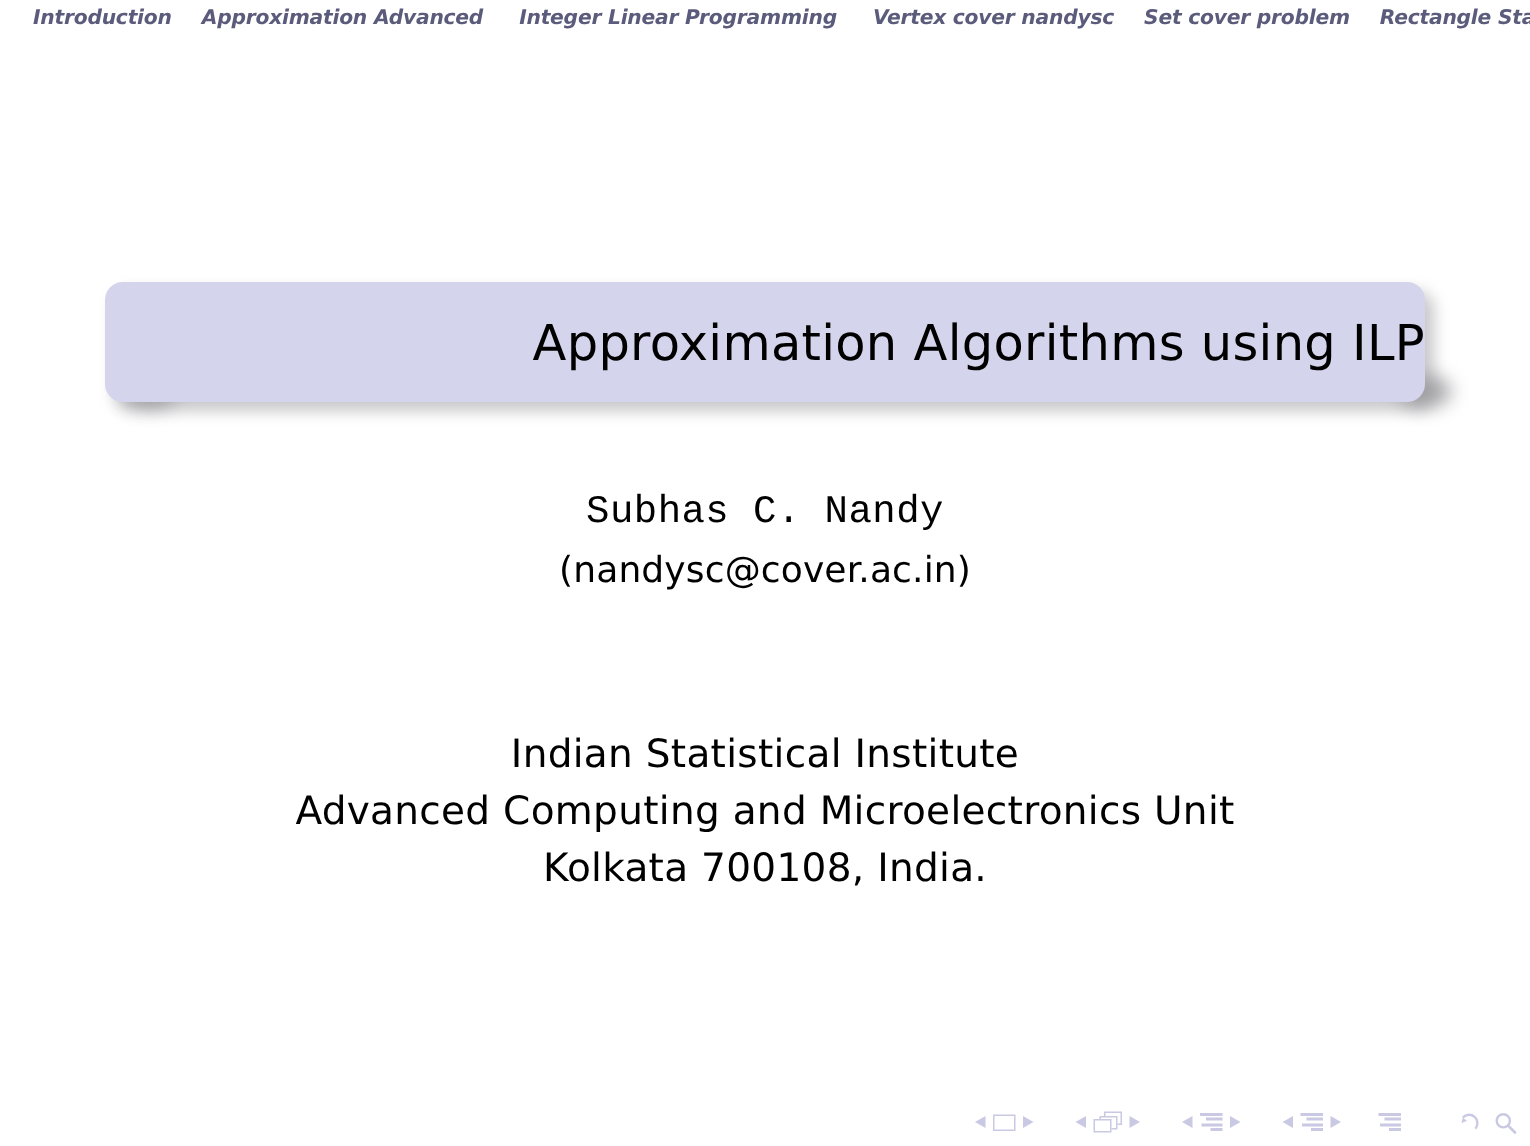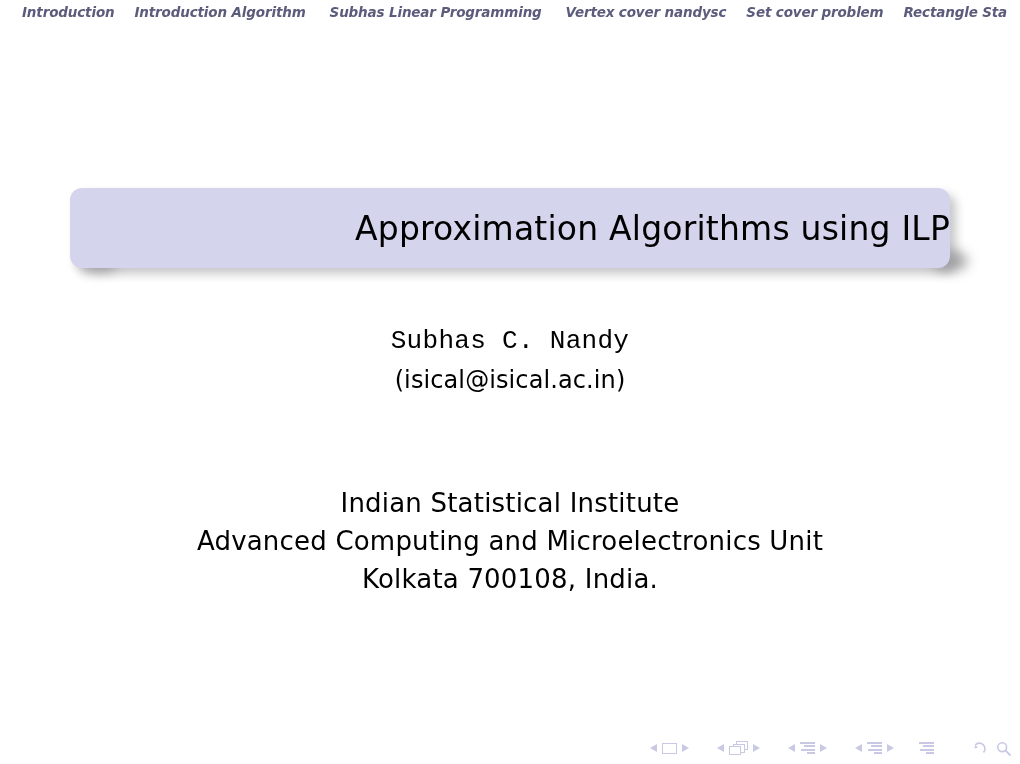--- a/index.html
+++ b/index.html
@@ -219,39 +219,39 @@
   }
   .sym-arrow-back svg, .sym-arrow-fwd svg, .sym-search svg {
     display: block;
   }
 </style>
 </head>
 <body>
 
 <div class="navbar">
   <div class="nav-item">Introduction</div>
-  <div class="nav-item wide-gap">Introduction Algorithm</div>
-  <div class="nav-item wide-gap">Subhas Linear Programming</div>
+  <div class="nav-item wide-gap">Approximation Advanced</div>
+  <div class="nav-item wide-gap">Integer Linear Programming</div>
   <div class="nav-item">Vertex cover nandysc</div>
   <div class="nav-item">Set cover problem</div>
   <div class="nav-item">Rectangle Sta</div>
 </div>
 
 <div class="titlebox-wrap">
   <div class="titlebox-shadow-edge"></div>
   <div class="titlebox-shadow-blob-left"></div>
   <div class="titlebox-shadow-blob-right"></div>
   <div class="titlebox">
     <div class="title-text">Approximation Algorithms using ILP</div>
   </div>
 </div>
 
 <div class="author-block">
   <div class="author-name">Subhas C. Nandy</div>
-  <div class="author-email">(isical@isical.ac.in)</div>
+  <div class="author-email">(nandysc@cover.ac.in)</div>
 </div>
 
 <div class="institute-block">
   <div class="institute-line">Indian Statistical Institute</div>
   <div class="institute-line">Advanced Computing and Microelectronics Unit</div>
   <div class="institute-line">Kolkata 700108, India.</div>
 </div>
 
 <div class="navsymbols">
 

